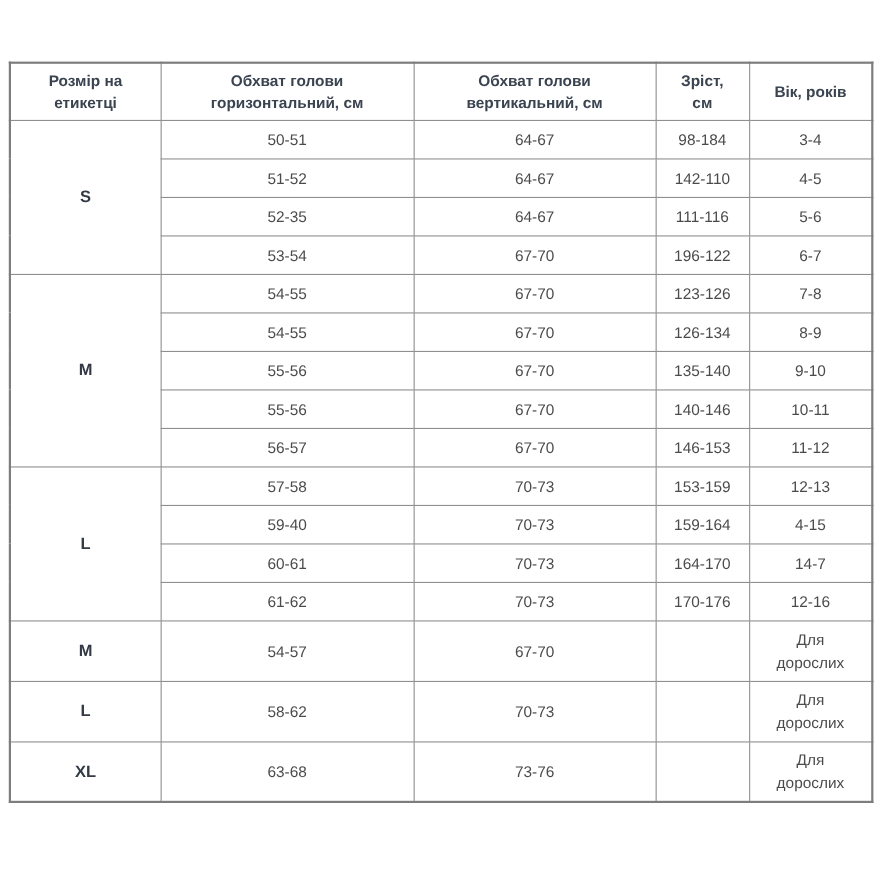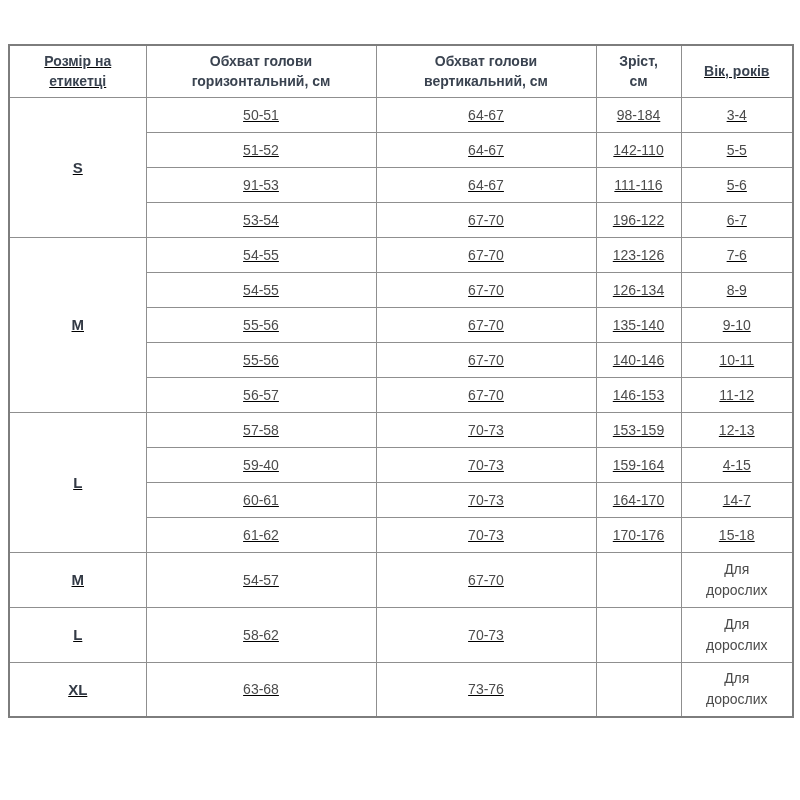--- a/index.html
+++ b/index.html
@@ -6,22 +6,21 @@
     margin: 0;
     padding: 0;
     background: #ffffff;
     width: 800px;
     height: 800px;
     font-family: "Liberation Sans", sans-serif;
   }
   .chart-wrap {
     position: absolute;
     left: 8px;
-    top: 44px;
-    text-decoration: underline;
+    top: 56px;
   }
   table.size-chart {
     border-collapse: collapse;
     table-layout: fixed;
     width: 784px;
     border: 2px solid #7d7d7d;
   }
   .size-chart th,
   .size-chart td {
     border: 1px solid #8f8f8f;
@@ -81,41 +80,41 @@
         <td class="size-cell" rowspan="4">S</td>
         <td>50-51</td>
         <td>64-67</td>
         <td>98-184</td>
         <td>3-4</td>
       </tr>
       <tr class="h-std">
         <td>51-52</td>
         <td>64-67</td>
         <td>142-110</td>
-        <td>5-5</td>
+        <td>4-5</td>
       </tr>
       <tr class="h-std">
-        <td>91-53</td>
+        <td>52-35</td>
         <td>64-67</td>
         <td>111-116</td>
         <td>5-6</td>
       </tr>
       <tr class="h-std">
         <td>53-54</td>
         <td>67-70</td>
         <td>196-122</td>
         <td>6-7</td>
       </tr>
 
       <tr class="h-std">
         <td class="size-cell" rowspan="5">M</td>
         <td>54-55</td>
         <td>67-70</td>
         <td>123-126</td>
-        <td>7-6</td>
+        <td>7-8</td>
       </tr>
       <tr class="h-std">
         <td>54-55</td>
         <td>67-70</td>
         <td>126-134</td>
         <td>8-9</td>
       </tr>
       <tr class="h-std">
         <td>55-56</td>
         <td>67-70</td>
@@ -151,21 +150,21 @@
       <tr class="h-std">
         <td>60-61</td>
         <td>70-73</td>
         <td>164-170</td>
         <td>14-7</td>
       </tr>
       <tr class="h-std">
         <td>61-62</td>
         <td>70-73</td>
         <td>170-176</td>
-        <td>15-18</td>
+        <td>12-16</td>
       </tr>
 
       <tr class="h-adult">
         <td class="size-cell">M</td>
         <td>54-57</td>
         <td>67-70</td>
         <td></td>
         <td><span class="age-wrap">Для дорослих</span></td>
       </tr>
       <tr class="h-adult">

